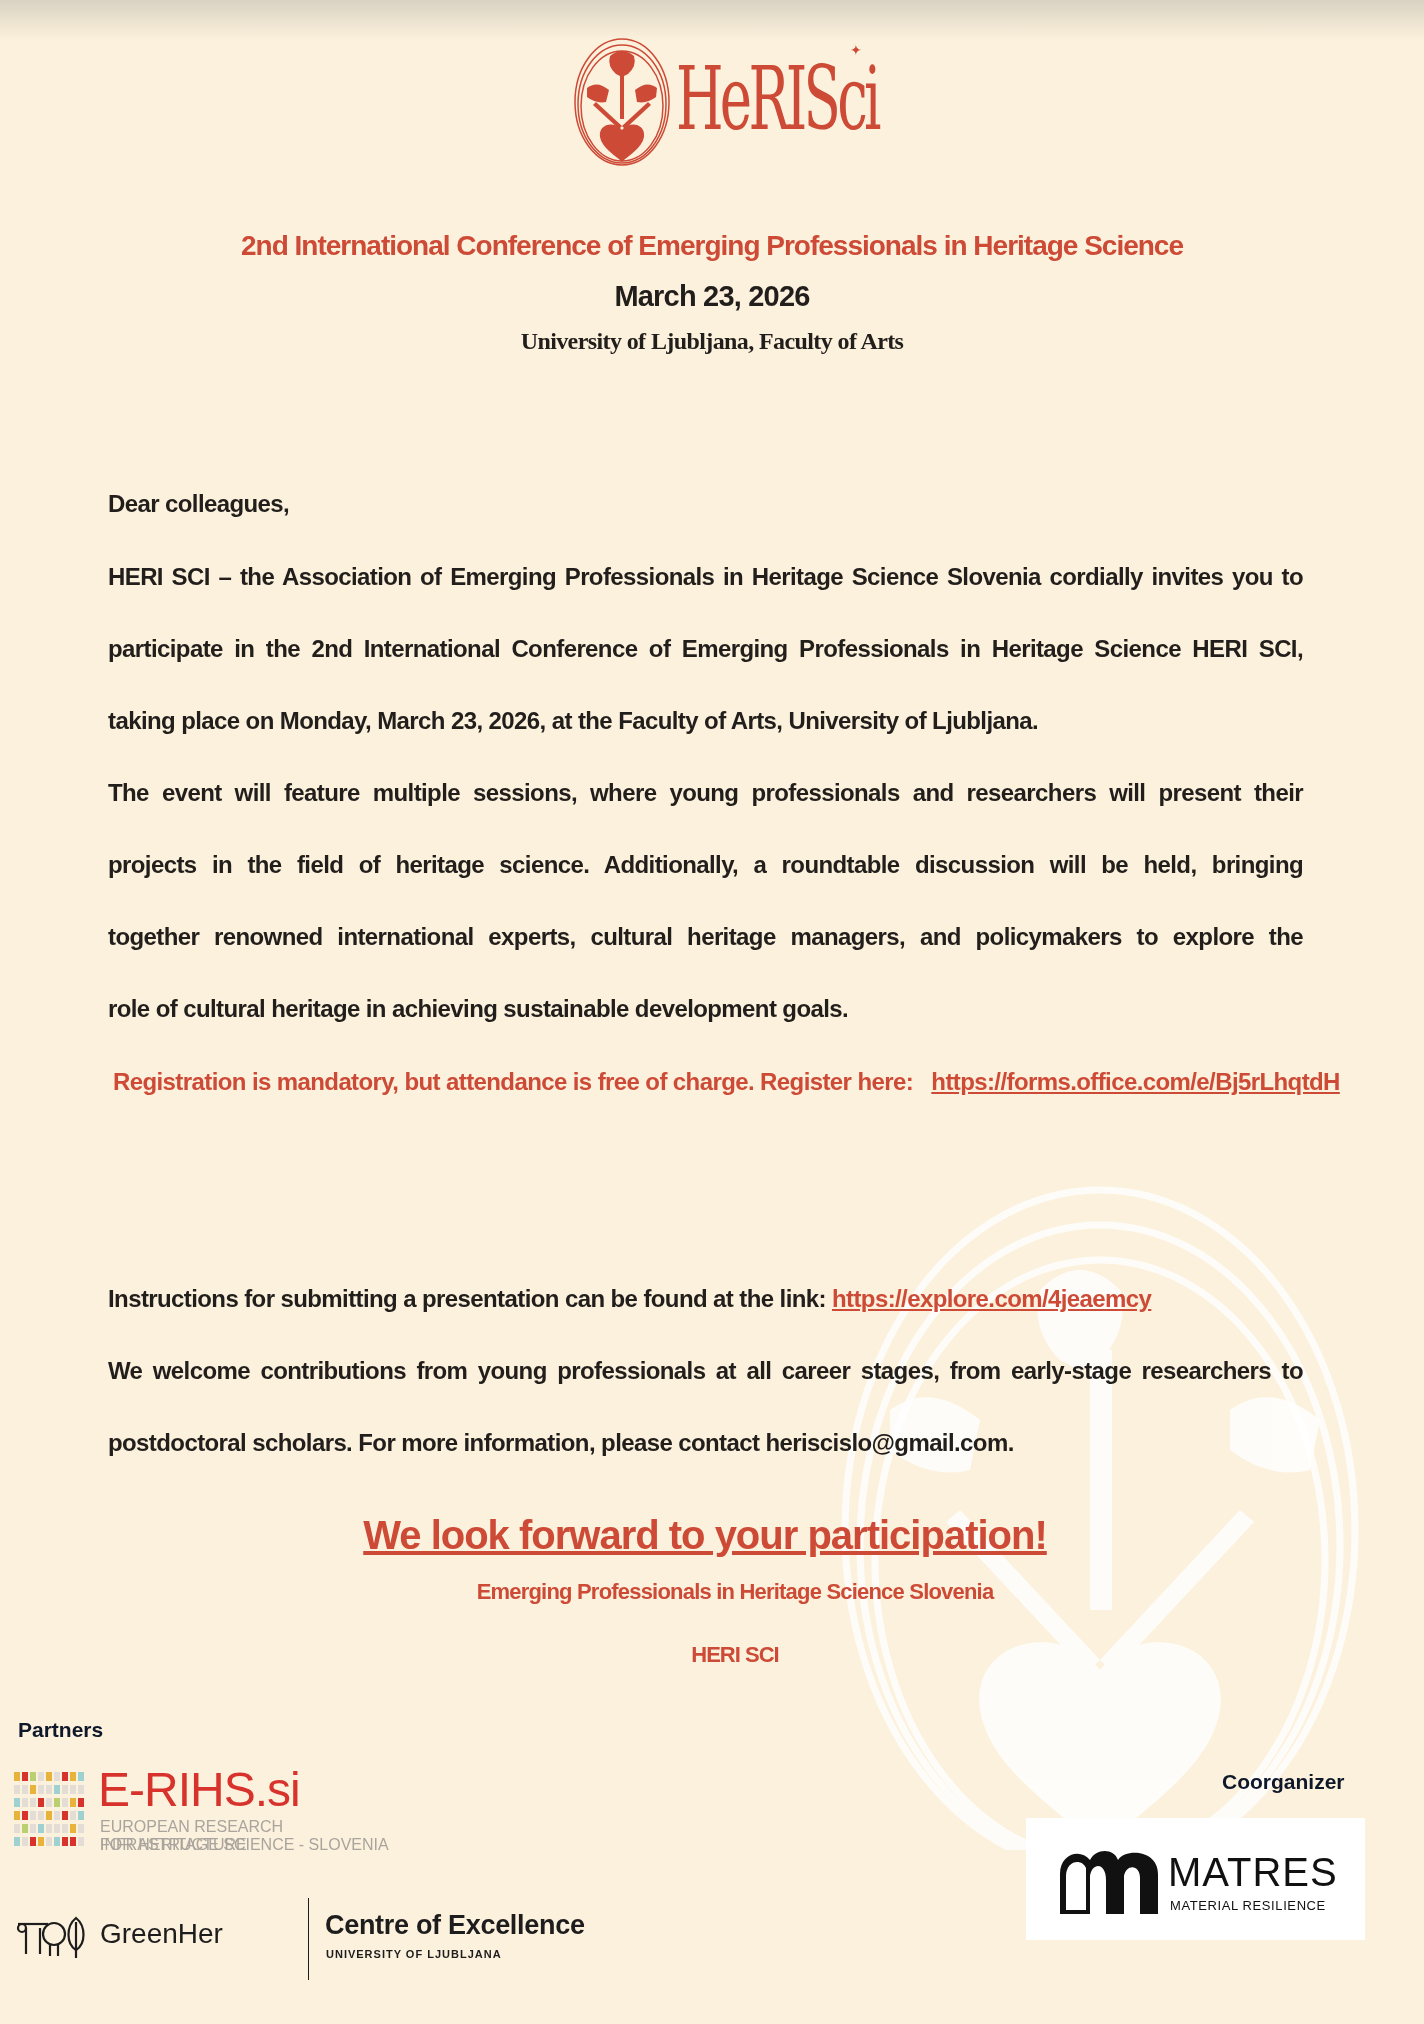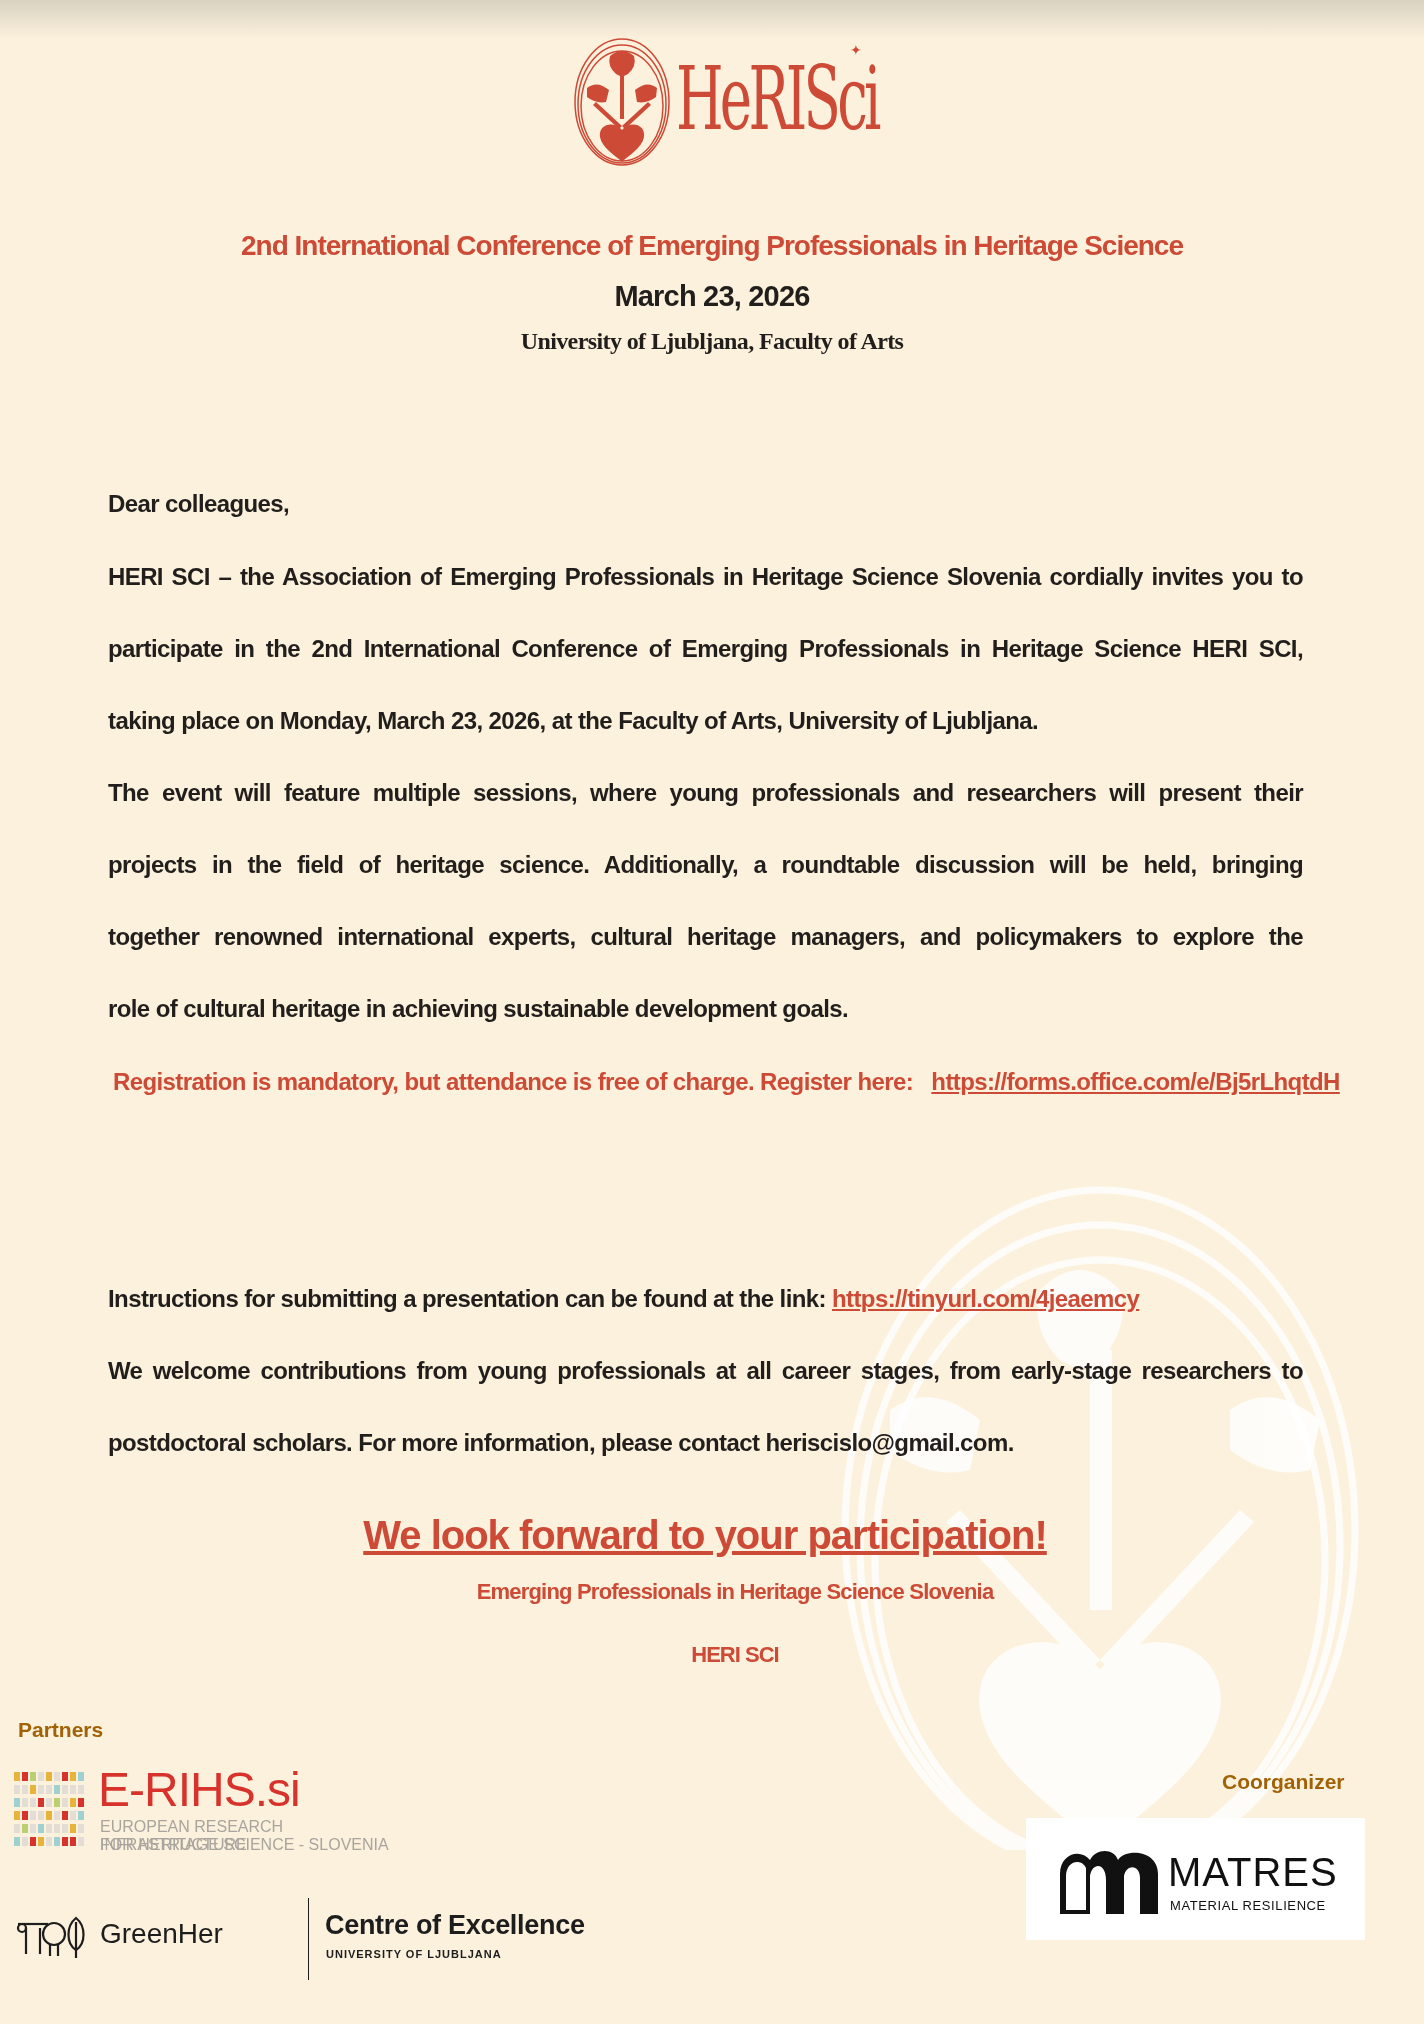--- a/index.html
+++ b/index.html
@@ -7,21 +7,21 @@
     width:1424px; height:2024px; position:relative; overflow:hidden;
     background:#fcf1dc;
     font-family:"Liberation Sans", sans-serif;
   }
   .topshade { position:absolute; left:0; top:0; width:1424px; height:40px;
     background:linear-gradient(#d9d2c2, rgba(252,241,220,0)); }
   .abs { position:absolute; }
   .center { left:0; width:1424px; text-align:center; }
   .red { color:#cd4a36; }
   .dark { color:#211e1c; }
-  .gray { color:#a16207; }
+  .gray { color:#0f172a; }
   .line { position:absolute; left:108px; width:1195px; font-size:24px; font-weight:bold; color:#211e1c; white-space:nowrap; letter-spacing:-0.6px; }
   .just { text-align:justify; text-align-last:justify; }
   a.link { color:#cd4a36; text-decoration:underline; }
   .watermark { position:absolute; left:810px; top:1150px; width:560px; height:700px; }
   .matres-box { position:absolute; left:1026px; top:1818px; width:339px; height:122px; background:#ffffff; }
 </style>
 </head>
 <body>
 
 <div class="topshade"></div>
@@ -80,21 +80,21 @@
 <div class="line" style="top:995px;">role of cultural heritage in achieving sustainable development goals.</div>
 
 <div class="line" style="top:1068px; left:113px; color:#cd4a36; width:1250px;">
   <span>Registration is mandatory, but attendance is free of charge. Register here:</span>
   &nbsp;
   <a class="link" href="#">https://forms.office.com/e/Bj5rLhqtdH</a>
 </div>
 
 <div class="line" style="top:1285px;">
   <span>Instructions for submitting a presentation can be found at the link:</span>
-  <a class="link" href="#">https://tinyurl.com/4jeaemcy</a>
+  <a class="link" href="#">https://explore.com/4jeaemcy</a>
 </div>
 <div class="line just" style="top:1357px;">We welcome contributions from young professionals at all career stages, from early-stage researchers to</div>
 <div class="line" style="top:1429px;">postdoctoral scholars. For more information, please contact heriscislo@gmail.com.</div>
 
 <div class="abs red" style="left:0; width:1410px; text-align:center; top:1513px; font-size:40px; font-weight:bold; letter-spacing:-1px;text-decoration:underline;">We look forward to your participation!</div>
 <div class="abs red" style="left:0; width:1470px; text-align:center; top:1579px; font-size:22px; font-weight:bold; letter-spacing:-0.8px;">Emerging Professionals in Heritage Science Slovenia</div>
 <div class="abs red" style="left:0; width:1470px; text-align:center; top:1642px; font-size:22px; font-weight:bold; letter-spacing:-1px;">HERI SCI</div>
 
 <div class="abs gray" style="left:18px; top:1718px; font-size:21px; font-weight:bold;">Partners</div>
 

